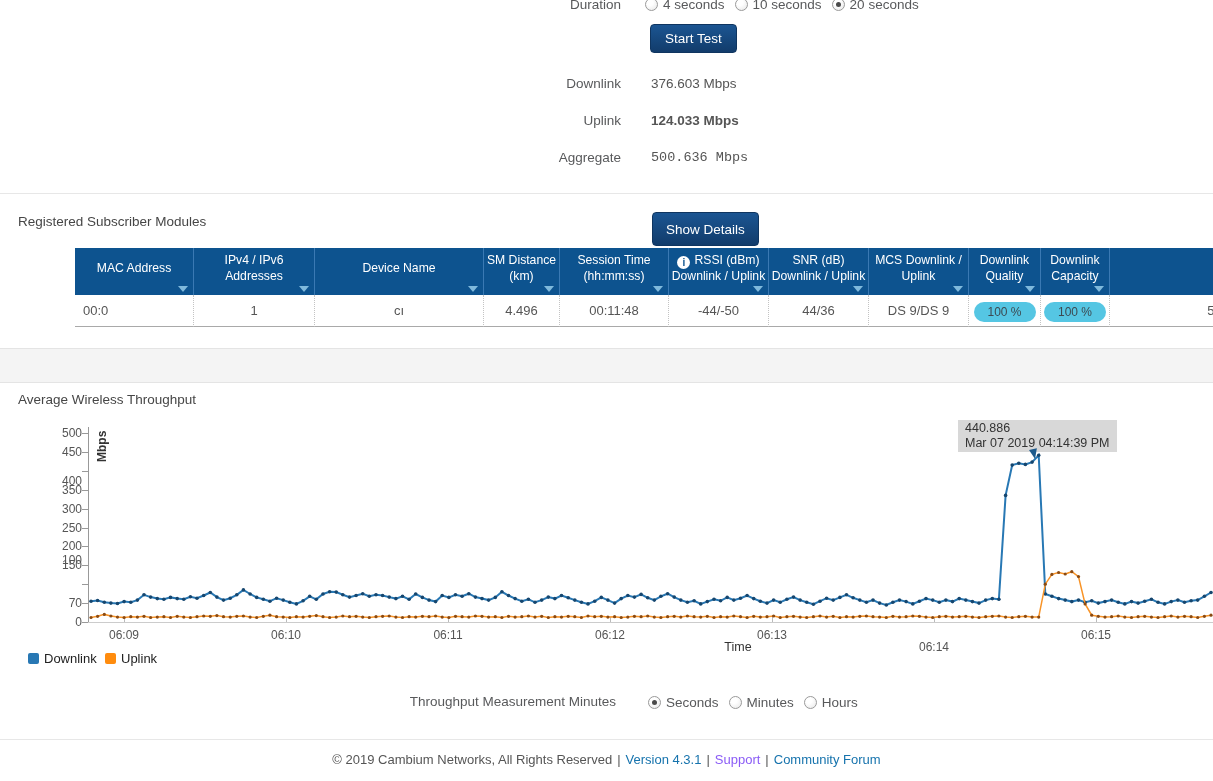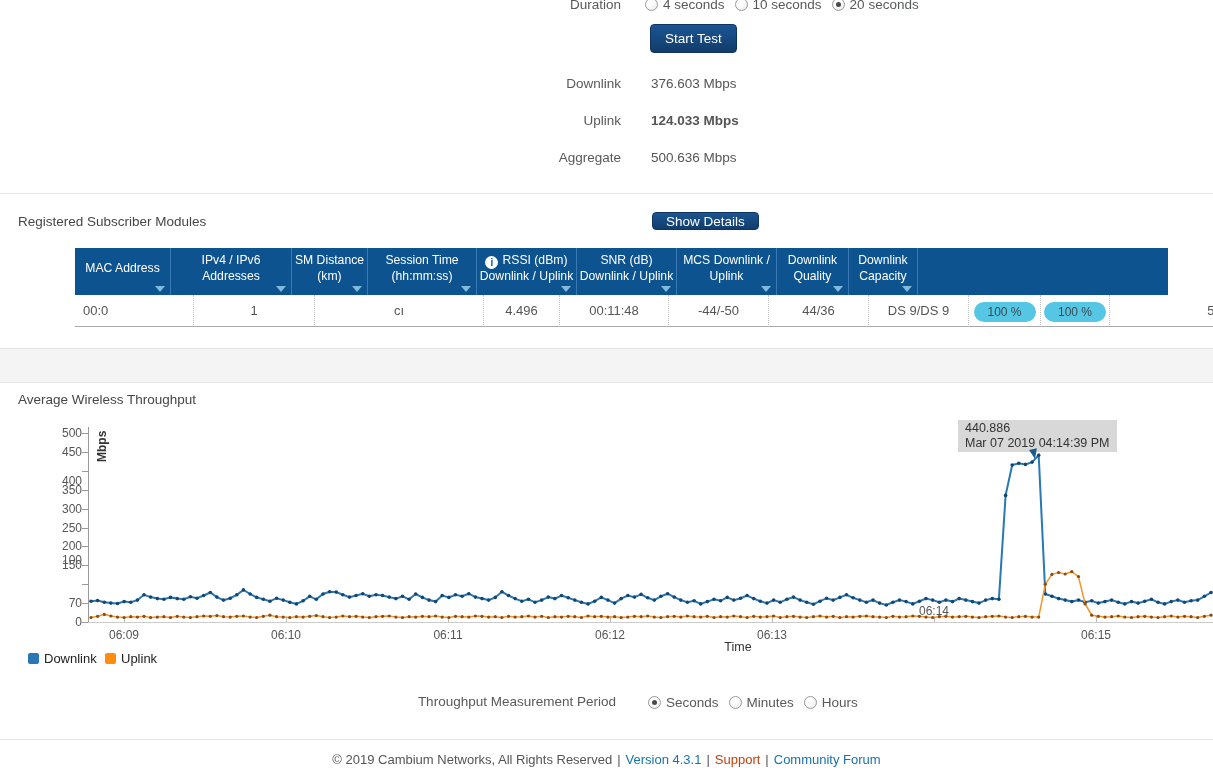--- a/index.html
+++ b/index.html
@@ -99,36 +99,40 @@
 
   <button class="btn abs" style="left:650px; top:24px; height:29px; padding:0 14px;">Start Test</button>
 
   <div class="abs lbl" style="left:400px; top:76px; width:221px; text-align:right;">Downlink</div>
   <div class="abs val" style="left:651px; top:76px;">376.603 Mbps</div>
 
   <div class="abs lbl" style="left:400px; top:113px; width:221px; text-align:right;">Uplink</div>
   <div class="abs val" style="left:651px; top:113px;font-weight:bold;">124.033 Mbps</div>
 
   <div class="abs lbl" style="left:400px; top:150px; width:221px; text-align:right;">Aggregate</div>
-  <div class="abs val" style="left:651px; top:150px;">500.636 Mbps</div>
+  <div class="abs val" style="left:651px; top:150px;font-family:Liberation Mono, monospace;">500.636 Mbps</div>
 
   <div class="divider" style="top:193px;"></div>
 
   <div class="abs section-heading" style="left:18px; top:214px;">Registered Subscriber Modules</div>
 
-  <button class="btn abs" style="left:652px; top:212px; height:18px; padding:0 13px;">Show Details</button>
+  <button class="btn abs" style="left:652px; top:212px; height:34px; padding:0 13px;">Show Details</button>
 
   <div id="rsm-table">
       <div class="tr">
-        <div class="th" style="width: 96px; background: rgb(13, 83, 143);">
+        <div class="th" style="width: 119px; background: rgb(13, 83, 143);">
           <span>MAC Address</span>
           <span class="sort"></span>
         </div>
         <div class="th" style="width: 121px; background: rgb(13, 83, 143);">
           <span>IPv4 / IPv6 Addresses</span>
+          <span class="sort"></span>
+        </div>
+        <div class="th" style="width: 169px; background: rgb(13, 83, 143);">
+          <span>Device Name</span>
           <span class="sort"></span>
         </div>
         <div class="th" style="width: 76px; background: rgb(13, 83, 143);">
           <span>SM Distance (km)</span>
           <span class="sort"></span>
         </div>
         <div class="th" style="width: 109px; background: rgb(13, 83, 143);">
           <span>Session Time (hh:mm:ss)</span>
           <span class="sort"></span>
         </div>
@@ -206,21 +210,21 @@
       <div class="xtick-label" style="left: 94px; top: 628px;">06:09</div>
       <div class="xtick-mark" style="left: 286px; top: 617px;"></div>
       <div class="xtick-label" style="left: 256px; top: 628px;">06:10</div>
       <div class="xtick-mark" style="left: 448px; top: 617px;"></div>
       <div class="xtick-label" style="left: 418px; top: 628px;">06:11</div>
       <div class="xtick-mark" style="left: 610px; top: 617px;"></div>
       <div class="xtick-label" style="left: 580px; top: 628px;">06:12</div>
       <div class="xtick-mark" style="left: 772px; top: 617px;"></div>
       <div class="xtick-label" style="left: 742px; top: 628px;">06:13</div>
       <div class="xtick-mark" style="left: 934px; top: 617px;"></div>
-      <div class="xtick-label" style="left: 904px; top: 604px;">06:14</div>
+      <div class="xtick-label" style="left: 904px; top: 640px;">06:14</div>
       <div class="xtick-mark" style="left: 1096px; top: 617px;"></div>
       <div class="xtick-label" style="left: 1066px; top: 628px;">06:15</div>
     </div>
 
   <svg id="plot-svg" width="1124" height="196">
       <path d="M2.0 173.2 L8.6 172.5 L15.3 174.3 L21.9 175.1 L28.5 175.5 L35.1 173.6 L41.8 174.3 L48.4 172.1 L55.0 166.8 L61.6 169.1 L68.3 170.6 L74.9 171.3 L81.5 169.4 L88.2 170.6 L94.8 171.3 L101.4 168.7 L108.0 170.2 L114.7 167.5 L121.3 164.5 L127.9 169.1 L134.5 172.1 L141.2 170.2 L147.8 166.8 L154.4 161.9 L161.1 166.0 L167.7 169.4 L174.3 171.3 L180.9 173.2 L187.6 170.2 L194.2 172.1 L200.8 174.3 L207.4 175.9 L214.1 172.8 L220.7 168.3 L227.3 171.3 L234.0 166.0 L240.6 163.8 L247.2 164.1 L253.8 166.8 L260.5 169.1 L267.1 167.5 L273.7 165.7 L280.3 168.3 L287.0 166.8 L293.6 167.5 L300.2 169.1 L306.9 170.6 L313.5 168.3 L320.1 171.3 L326.7 166.0 L333.4 169.4 L340.0 172.1 L346.6 173.6 L353.2 167.5 L359.9 169.4 L366.5 166.8 L373.1 168.3 L379.8 165.7 L386.4 169.1 L393.0 170.6 L399.6 172.1 L406.3 169.4 L412.9 163.8 L419.5 167.5 L426.1 170.6 L432.8 173.2 L439.4 171.3 L446.0 174.3 L452.7 172.1 L459.3 169.1 L465.9 170.6 L472.5 167.5 L479.2 169.8 L485.8 172.1 L492.4 174.3 L499.0 175.9 L505.7 173.2 L512.3 169.4 L518.9 172.1 L525.6 175.1 L532.2 170.6 L538.8 167.5 L545.4 169.1 L552.1 166.4 L558.7 169.8 L565.3 172.1 L571.9 168.3 L578.6 165.7 L585.2 169.1 L591.8 172.1 L598.4 174.3 L605.1 172.8 L611.7 175.9 L618.3 173.6 L625.0 171.3 L631.6 172.8 L638.2 169.4 L644.8 172.1 L651.5 170.2 L658.1 167.5 L664.7 170.6 L671.3 173.2 L678.0 175.1 L684.6 172.1 L691.2 174.3 L697.9 171.3 L704.5 169.1 L711.1 172.1 L717.7 174.3 L724.4 176.2 L731.0 173.2 L737.6 170.2 L744.2 172.1 L750.9 169.4 L757.5 166.8 L764.1 169.8 L770.8 172.1 L777.4 174.3 L784.0 172.1 L790.6 175.1 L797.3 177.0 L803.9 174.3 L810.5 172.1 L817.1 173.6 L823.8 175.9 L830.4 173.2 L837.0 170.6 L843.7 172.1 L850.3 174.3 L856.9 172.1 L863.5 173.6 L870.2 170.6 L876.8 172.1 L883.4 173.6 L890.0 175.1 L896.7 172.1 L903.3 170.6 L909.9 171.3 L916.6 67.4 L923.2 37.1 L929.8 35.2 L936.4 36.4 L943.1 34.1 L949.7 27.3 L956.3 166.0 L962.9 168.3 L969.6 170.6 L976.2 172.1 L982.8 173.6 L989.5 172.1 L996.1 174.3 L1002.7 172.8 L1009.3 175.1 L1016.0 173.6 L1022.6 172.1 L1029.2 174.3 L1035.8 175.9 L1042.5 173.6 L1049.1 175.1 L1055.7 173.2 L1062.4 171.3 L1069.0 174.3 L1075.6 175.9 L1082.2 173.6 L1088.9 172.1 L1095.5 174.3 L1102.1 172.8 L1108.7 172.1 L1115.4 168.3 L1122.0 164.5" fill="none" stroke="#2878b4" stroke-width="2"></path>
       <circle cx="2.0" cy="173.2" r="1.8" fill="#16466e"></circle>
       <circle cx="8.6" cy="172.5" r="1.8" fill="#16466e"></circle>
       <circle cx="15.3" cy="174.3" r="1.8" fill="#16466e"></circle>
       <circle cx="21.9" cy="175.1" r="1.8" fill="#16466e"></circle>
@@ -571,32 +575,32 @@
 
   <div class="legend" style="left:28px;">
     <span class="swatch" id="sw-downlink" style="background: rgb(40, 120, 180);"></span>
     <span class="ltext">Downlink</span>
   </div>
   <div class="legend" style="left:105px;">
     <span class="swatch" id="sw-uplink" style="background: rgb(255, 140, 14);"></span>
     <span class="ltext">Uplink</span>
   </div>
 
-  <div class="abs lbl" style="left:350px; top:694px; width:266px; text-align:right;">Throughput Measurement Period</div>
+  <div class="abs lbl" style="left:350px; top:694px; width:266px; text-align:right;">Throughput Measurement Minutes</div>
   <div class="abs radio-group" style="left:648px; top:695px;" id="measurement-radios">
       <label class="radio-opt">
         <span class="rb on"></span>
         <span class="rlabel">Seconds</span>
       </label>
       <label class="radio-opt">
         <span class="rb"></span>
         <span class="rlabel">Minutes</span>
       </label>
       <label class="radio-opt">
         <span class="rb"></span>
         <span class="rlabel">Hours</span>
       </label>
     </div>
 
   <div class="divider" style="top:739px;"></div>
-  <div id="footer"><span>© 2019 Cambium Networks, All Rights Reserved</span><span class="sep">|</span><a style="color: rgb(22, 115, 173);">Version 4.3.1</a><span class="sep">|</span><a style="color: #c2410c;">Support</a><span class="sep">|</span><a style="color: rgb(22, 115, 173);">Community Forum</a></div>
+  <div id="footer"><span>© 2019 Cambium Networks, All Rights Reserved</span><span class="sep">|</span><a style="color: rgb(22, 115, 173);">Version 4.3.1</a><span class="sep">|</span><a style="color: #8b5cf6;">Support</a><span class="sep">|</span><a style="color: rgb(22, 115, 173);">Community Forum</a></div>
 
 </div>
 
 </body></html>

